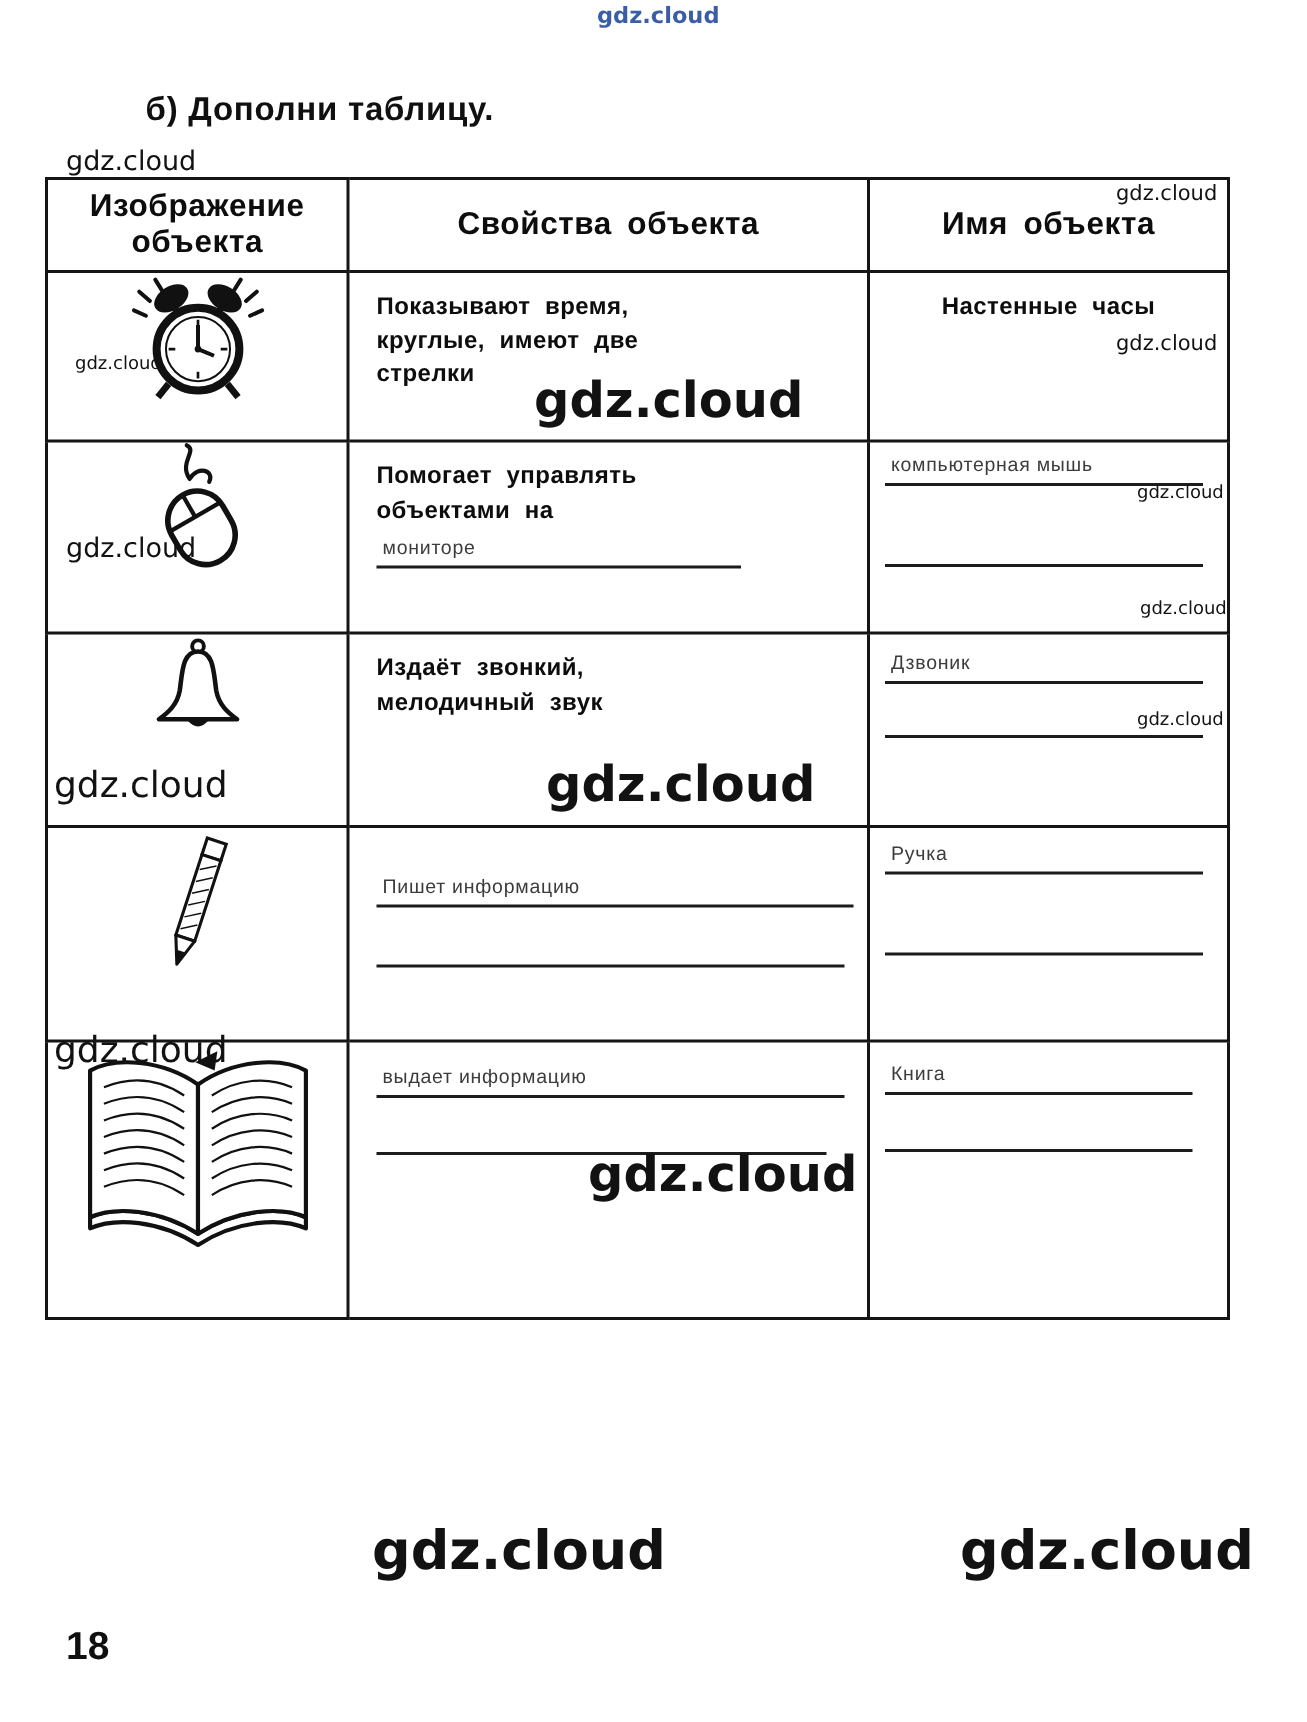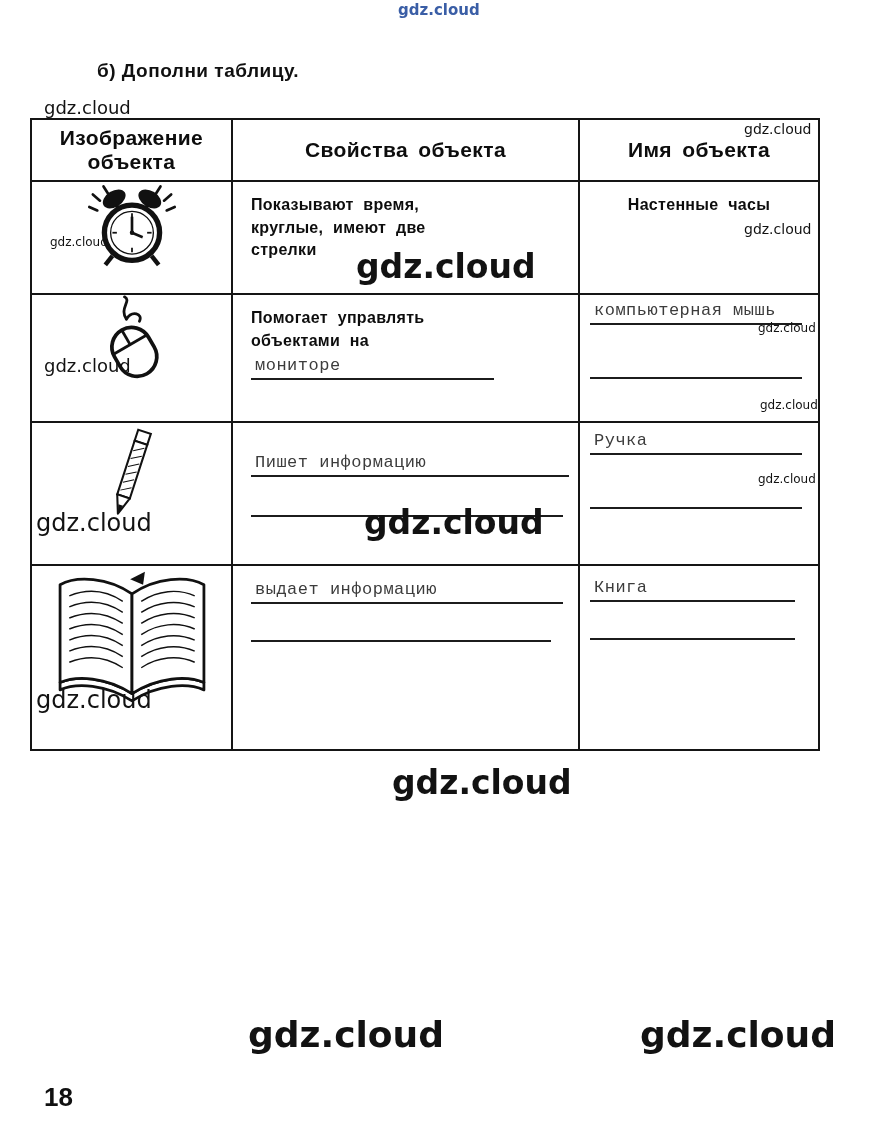--- a/index.html
+++ b/index.html
@@ -19,41 +19,41 @@
   .wm-g   { left:758px; top:321px; font-size:12px; }
   .wm-h   { left:760px; top:398px; font-size:12px; }
   .wm-i   { left:36px;  top:509px; font-size:24px; }
   .wm-j   { left:364px; top:503px; font-size:33px; font-weight:600; }
   .wm-k   { left:758px; top:472px; font-size:12px; }
   .wm-l   { left:36px;  top:686px; font-size:24px; }
   .wm-m   { left:392px; top:763px; font-size:33px; font-weight:600; }
   .wm-n   { left:248px; top:1014px; font-size:36px; font-weight:600; }
   .wm-o   { left:640px; top:1014px; font-size:36px; font-weight:600; }
 
-  .heading { position:absolute; left:97px; top:60px; font-size:19px; font-weight:bold;
+  .heading { position:absolute; left:97px; top:60px; font-size:22px; font-weight:bold;
              letter-spacing:0.5px; color:#101010; }
 
   .page-number { position:absolute; left:44px; top:1082px; font-size:26px; font-weight:bold; color:#101010; }
 
   
   .main-table { position:absolute; left:30px; top:118px; width:790px;
                 border-collapse:collapse; table-layout:fixed; }
   .main-table th, .main-table td { border:2px solid #151515; vertical-align:top; }
   .main-table th { font-size:21px; font-weight:bold; text-align:center; vertical-align:middle;
                    white-space:pre-line; letter-spacing:0.4px; word-spacing:4px; color:#0d0d0d; }
 
   .img-cell  { text-align:center; vertical-align:middle; }
   .prop-cell { padding:12px 12px 0 18px; }
   .name-cell { padding:6px 10px 0 10px; }
 
   .printed { font-size:16px; font-weight:bold; white-space:pre-line; letter-spacing:0.3px;
              word-spacing:5px; line-height:1.42; color:#0d0d0d; }
   .printed.centered { text-align:center; padding-top:6px; }
 
-  .handwriting { font-family:Liberation Mono, monospace; font-size:17px; color:#3c3c3c; letter-spacing:0.5px; }
+  .handwriting { font-family:Liberation Sans, sans-serif; font-size:13px; color:#3c3c3c; letter-spacing:0.5px; }
   .written-line { border-bottom:2px solid #1c1c1c; padding:0 2px 3px 4px; }
   .blank-line   { border-bottom:2px solid #1c1c1c; }
 
   .w243 { width:243px; } .w318 { width:318px; } .w312 { width:312px; } .w300 { width:300px; }
   .w212 { width:212px; } .w205 { width:205px; }
 
   .svg-wrap { display:inline-block; line-height:0; }
 </style>
 </head>
 <body>
@@ -138,20 +138,41 @@
         </div>
       </td>
       <td class="name-cell">
         <div class="written-line w212">
           <span class="handwriting">компьютерная мышь</span>
         </div>
         <div class="blank-line w212" style="margin-top:52px"></div>
       </td>
     </tr>
 
+    <tr style="height:129px">
+      <td class="img-cell">
+        <span class="svg-wrap">
+          <svg viewBox="0 0 92 84" width="80" height="73" aria-hidden="true">
+            <circle cx="46" cy="9" r="4.5" fill="none" stroke="#111" stroke-width="3"></circle>
+            <path d="M46 13 C34 13 34 29 32 43 C30 54 23 60 16 65 L76 65 C69 60 62 54 60 43 C58 29 58 13 46 13 Z" fill="#fff" stroke="#111" stroke-width="3.5" stroke-linejoin="round"></path>
+            <path d="M38 66 Q46 75 54 66 Z" fill="#111"></path>
+          </svg>
+        </span>
+      </td>
+      <td class="prop-cell">
+        <div class="printed">Издаёт  звонкий,
+мелодичный  звук</div>
+      </td>
+      <td class="name-cell">
+        <div class="written-line w212" style="margin-top:4px">
+          <span class="handwriting">Дзвоник</span>
+        </div>
+        <div class="blank-line w212" style="margin-top:34px"></div>
+      </td>
+    </tr>
 
     <tr style="height:143px">
       <td class="img-cell">
         <span class="svg-wrap">
           <svg viewBox="0 0 70 120" width="58" height="100" aria-hidden="true">
             <g transform="rotate(18 35 60)">
               <rect x="26" y="8" width="16" height="14" fill="#fff" stroke="#111" stroke-width="2.5"></rect>
               <rect x="26" y="22" width="16" height="68" fill="#fff" stroke="#111" stroke-width="2.5"></rect>
               <path d="M28 34 l12 -7 M28 44 l12 -7 M28 54 l12 -7 M28 64 l12 -7 M28 74 l12 -7 M28 84 l12 -7" stroke="#111" stroke-width="1.2" fill="none"></path>
               <path d="M26 90 L34 112 L42 90 Z" fill="#fff" stroke="#111" stroke-width="2.5" stroke-linejoin="round"></path>

